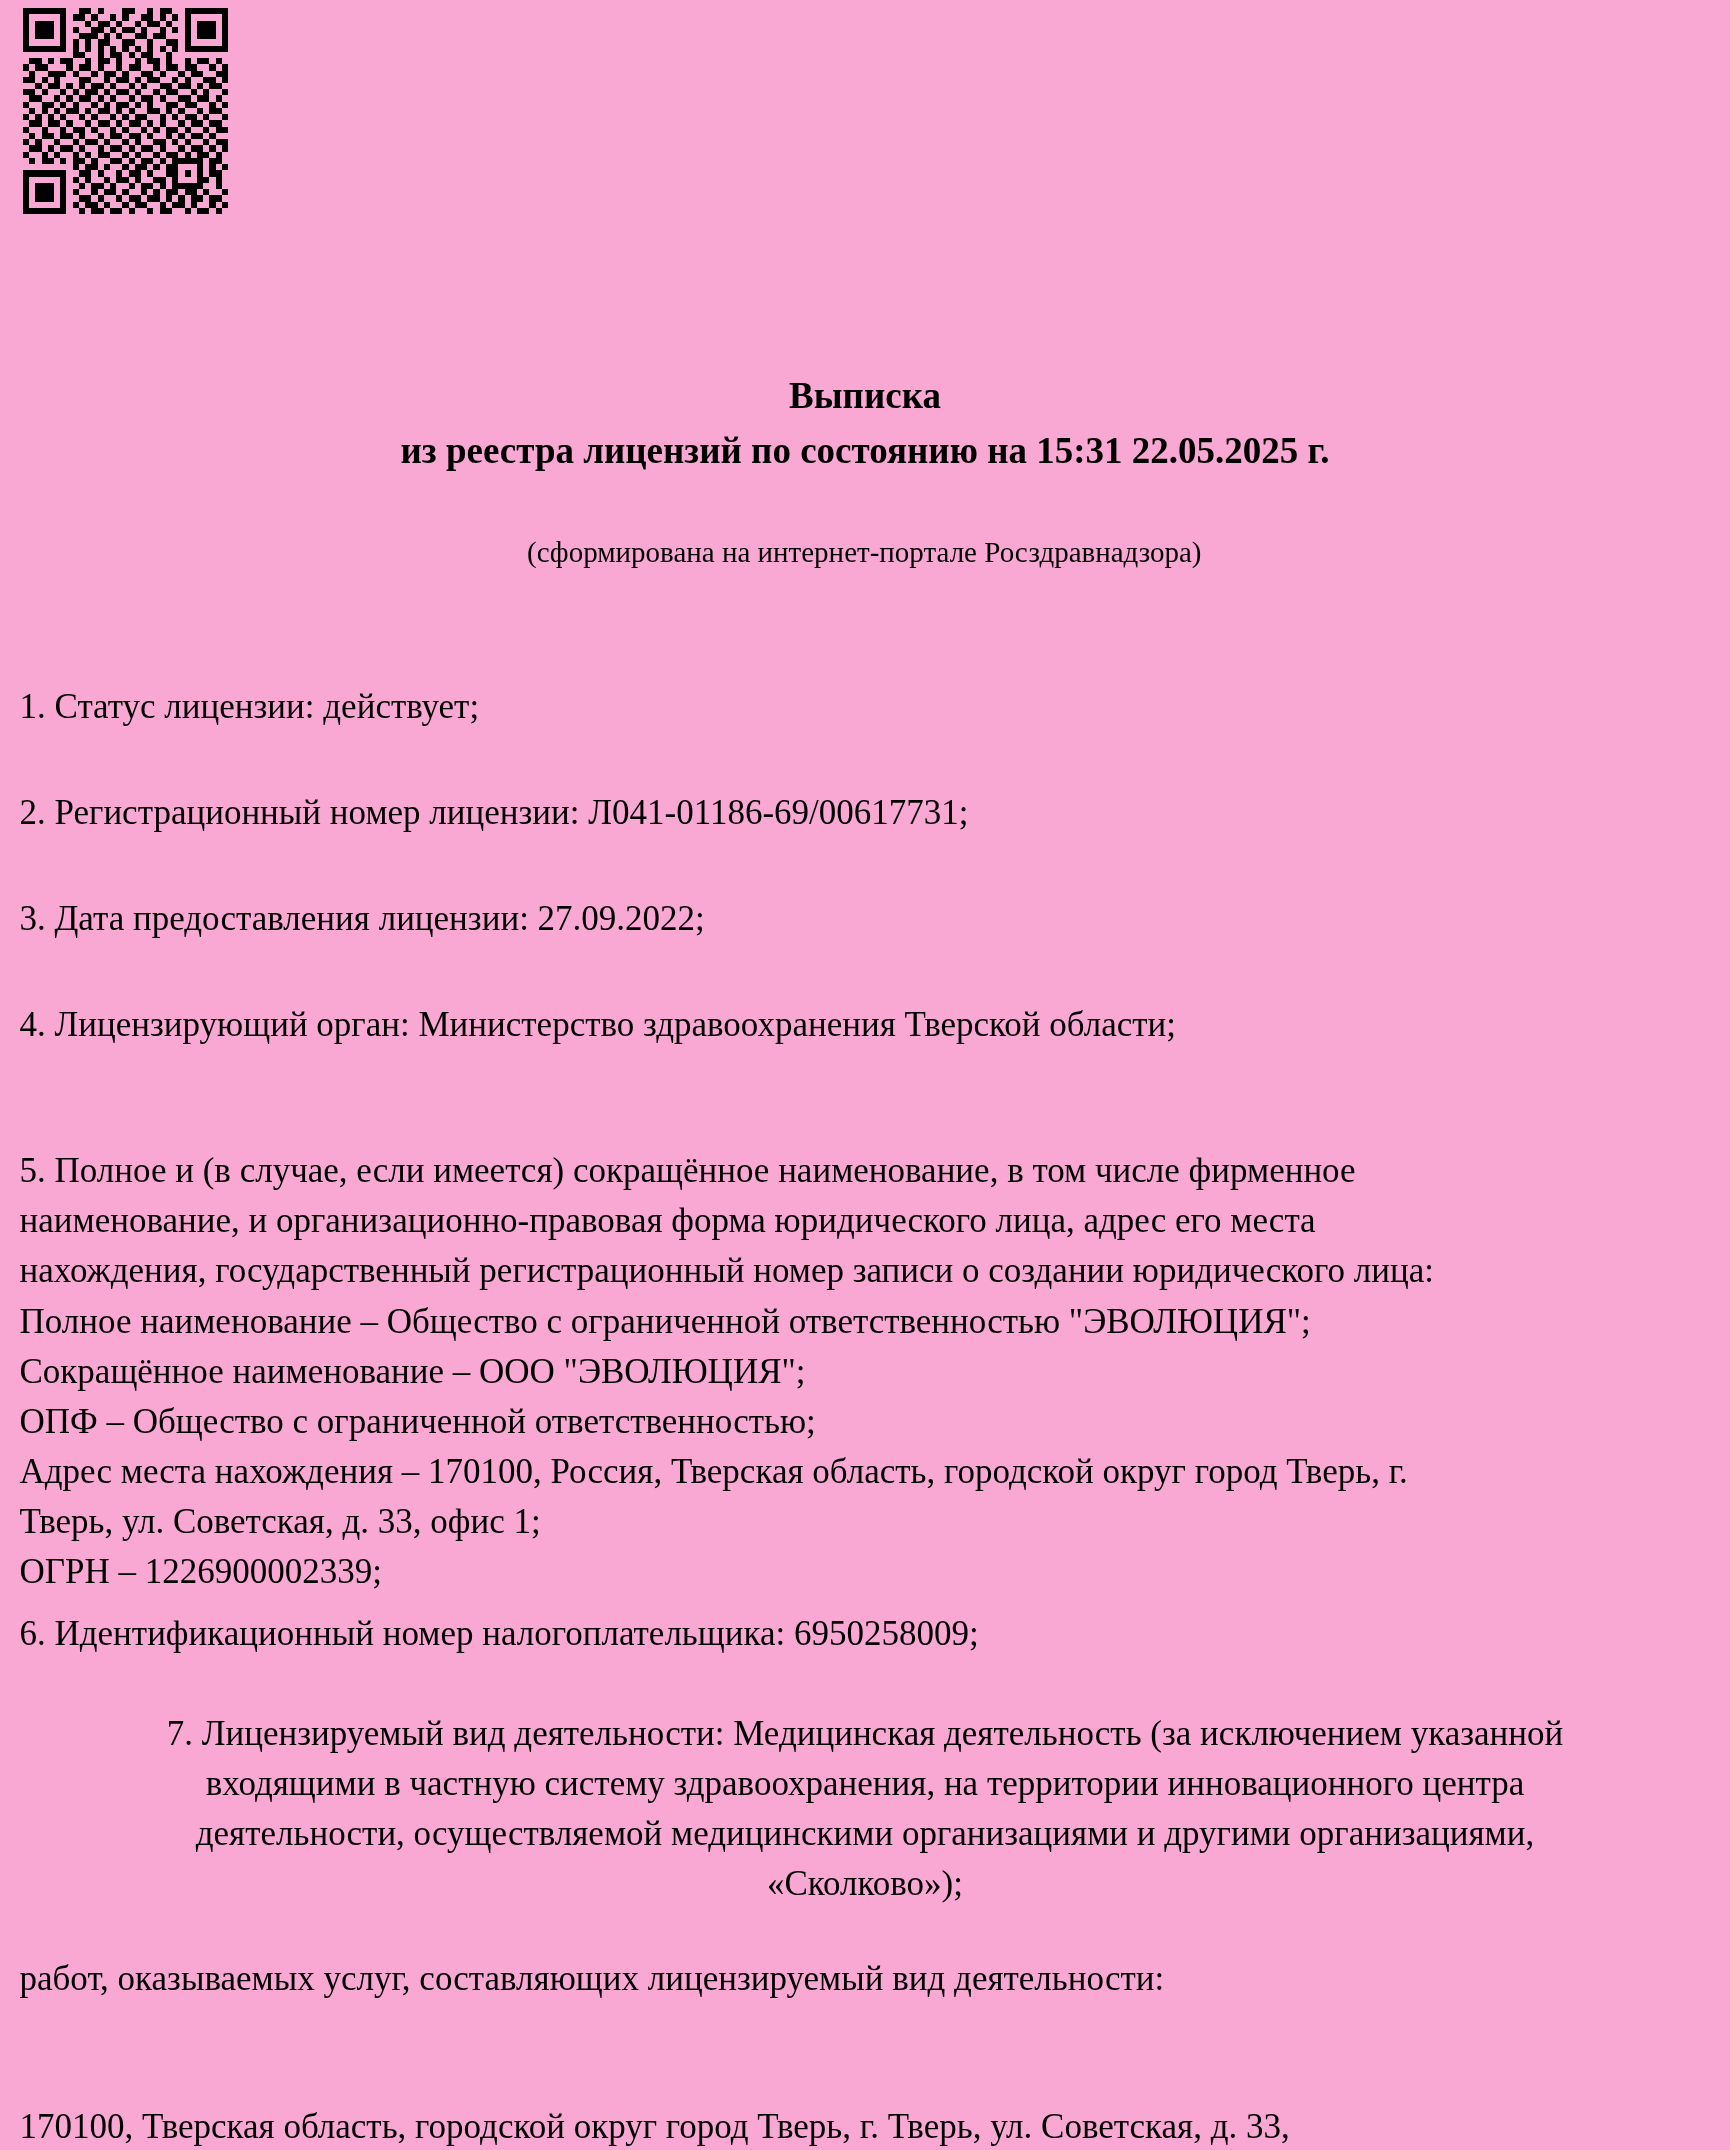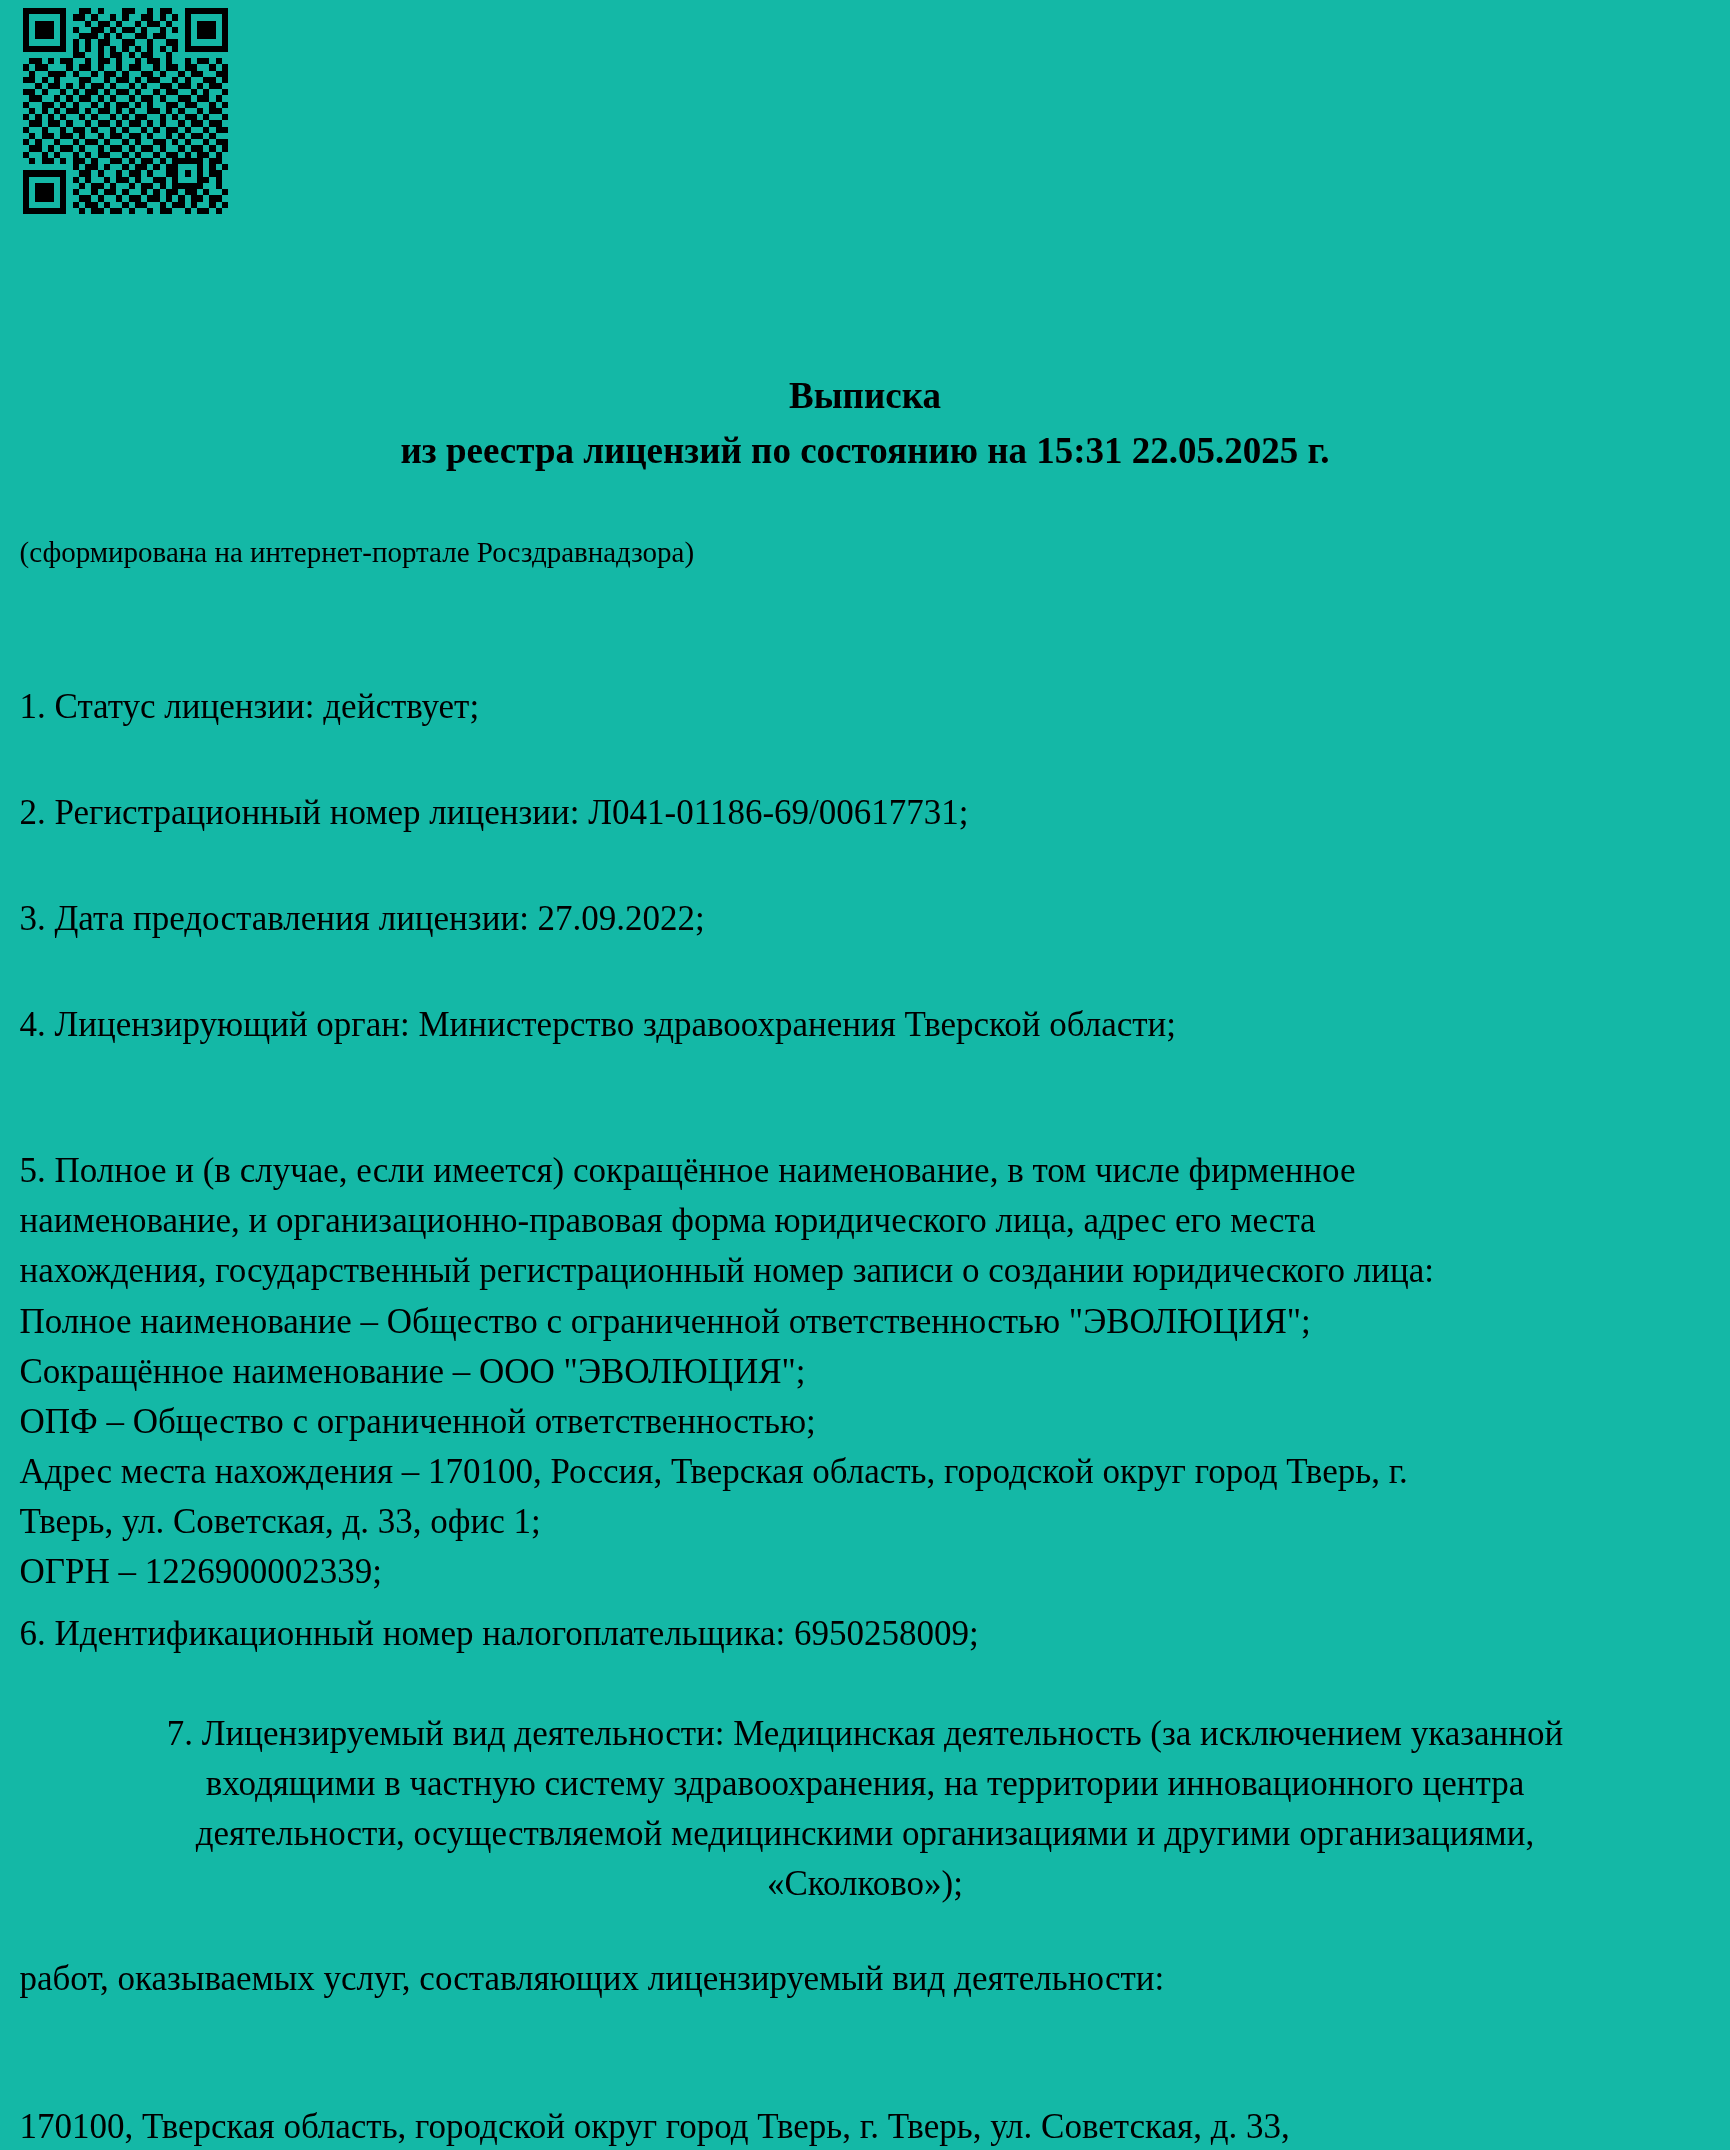--- a/index.html
+++ b/index.html
@@ -1,20 +1,20 @@
 <!DOCTYPE html>
 <html lang="ru" style="font-size:13px"><head>
 <meta charset="utf-8">
 <style>
   html, body { margin: 0; padding: 0; background: #888; }
   #page {
     position: relative;
     width: 1730px;
     height: 2151px;
-    background: #14b8a6;
+    background: #f9a8d4;
     color: #000000;
     font-family: "Liberation Serif", "DejaVu Serif", serif;
     overflow: hidden;
   }
   
   #qr {
     position: absolute;
     left: 23px;
     top: 8.1px;
     width: 205px;
@@ -37,21 +37,21 @@
     font-size: 37px;
     line-height: 55px;
     white-space: nowrap;
   }
   
   .subtitle {
     position: absolute;
     top: 534px;
     left: 19.5px;
     right: 21px;
-    text-align: left;
+    text-align: center;
     font-size: 29px;
     line-height: 37px;
     white-space: nowrap;
   }
 
   .para {
     position: absolute;
     left: 19.5px;
     right: 19.5px;
     font-size: 35px;

